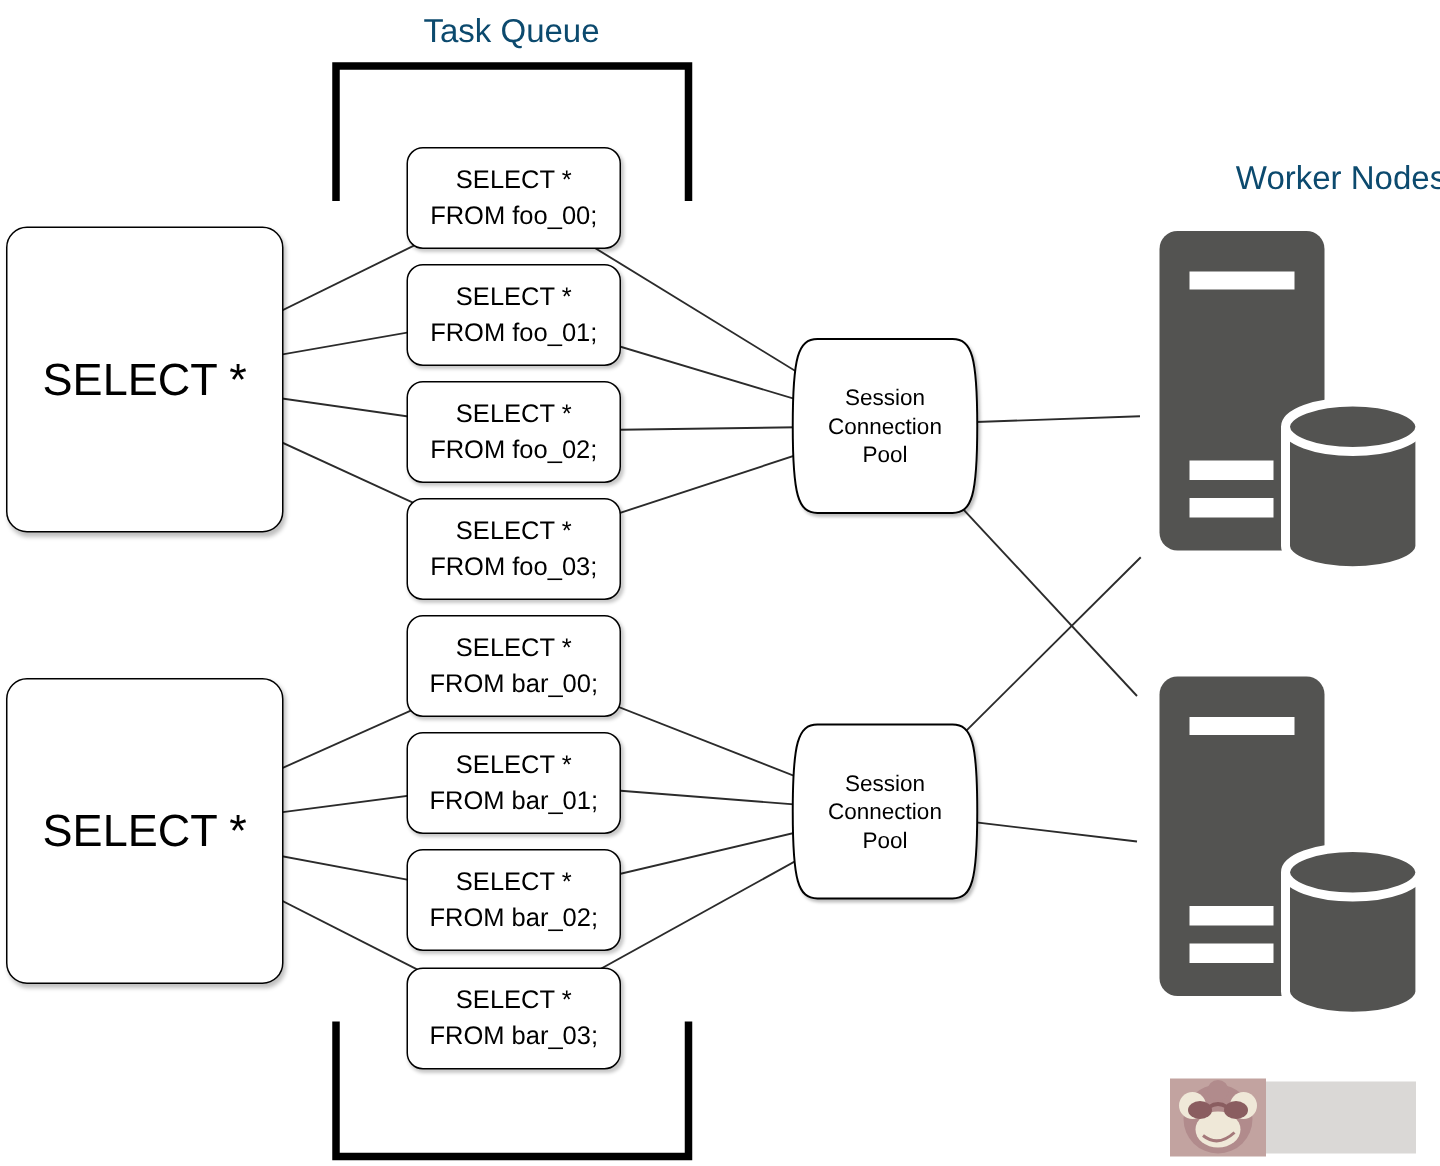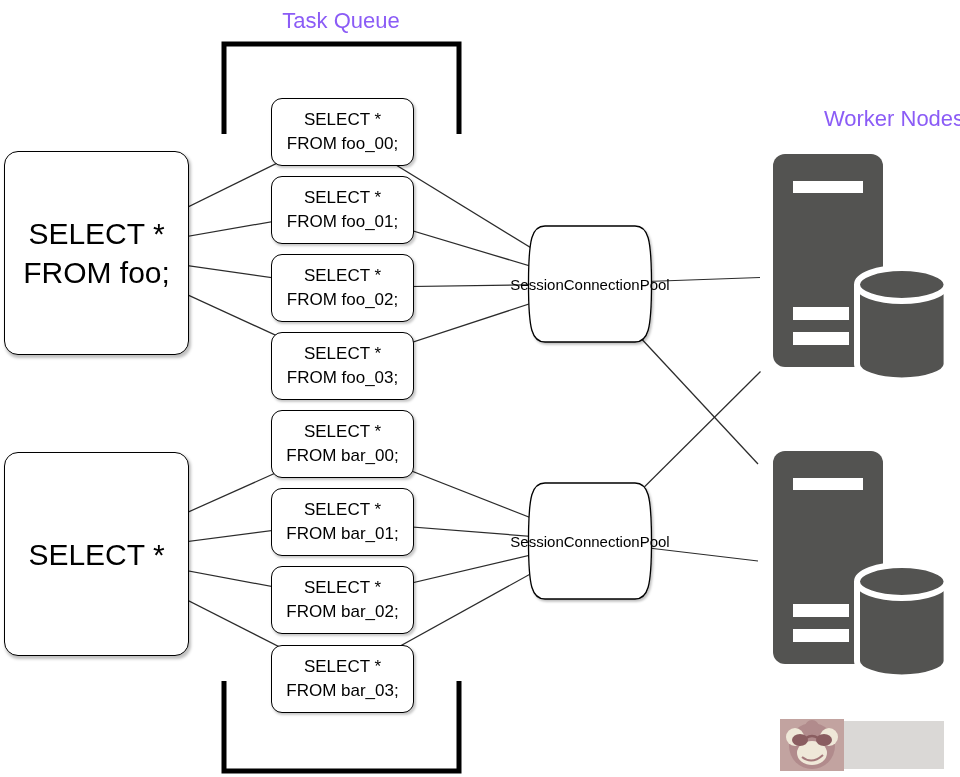--- a/index.html
+++ b/index.html
@@ -3,39 +3,39 @@
 <meta charset="utf-8">
 <style>
   html,body{margin:0;padding:0;background:#fff;}
   .canvas{
     position:relative;width:960px;height:777px;background:#ffffff;
     font-family:"Liberation Sans",sans-serif;color:#000;overflow:hidden;
   }
   .layer{position:absolute;left:0;top:0;}
   .title{
     position:absolute;font-size:22px;line-height:26px;text-align:center;
-    white-space:nowrap;color:#8b5cf6;
+    white-space:nowrap;color:#0c4a6e;
   }
   .session-box{
     position:absolute;left:4px;width:183px;height:202px;background:#fff;
     border:1.8px solid #000;border-radius:14px;
     display:flex;flex-direction:column;align-items:center;justify-content:center;
     font-size:30px;line-height:39px;text-align:center;
     box-shadow:1.5px 2.5px 3px rgba(0,0,0,0.25);
   }
   .task-box{
     position:absolute;left:271px;width:141px;height:66px;background:#fff;
     border:1.7px solid #000;border-radius:11px;
     display:flex;flex-direction:column;align-items:center;justify-content:center;
     font-size:17px;line-height:24px;text-align:center;
     box-shadow:1.5px 2px 2.5px rgba(0,0,0,0.22);
   }
   .pool-label{
     position:absolute;left:530px;width:120px;height:116px;
-    display:flex;align-items:center;justify-content:center;
+    display:flex;flex-direction:column;align-items:center;justify-content:center;
     font-size:15px;line-height:19px;text-align:center;
   }
 </style>
 </head>
 <body>
 
 <div class="canvas">
 
   <svg class="layer" width="960" height="777" viewBox="0 0 960 777">
     <defs>
@@ -115,21 +115,20 @@
         <path d="M802,757 Q812,765 823,755" stroke="#a4787a" stroke-width="2" fill="none"></path>
       </g>
     </g>
   </svg>
 
   <div class="title" style="left:266px;top:8px;width:150px;">Task Queue</div>
   <div class="title" style="left:804px;top:106px;width:180px;">Worker Nodes</div>
 
   <div class="session-box" style="top:151px;">
     <div>SELECT *</div>
-    <div>FROM foo;</div>
   </div>
   <div class="session-box" style="top:452px;">
     <div>SELECT *</div>
   </div>
 
   <div class="task-box" style="top:98px;">
     <div>SELECT *</div>
     <div>FROM foo_00;</div>
   </div>
   <div class="task-box" style="top:176px;">

